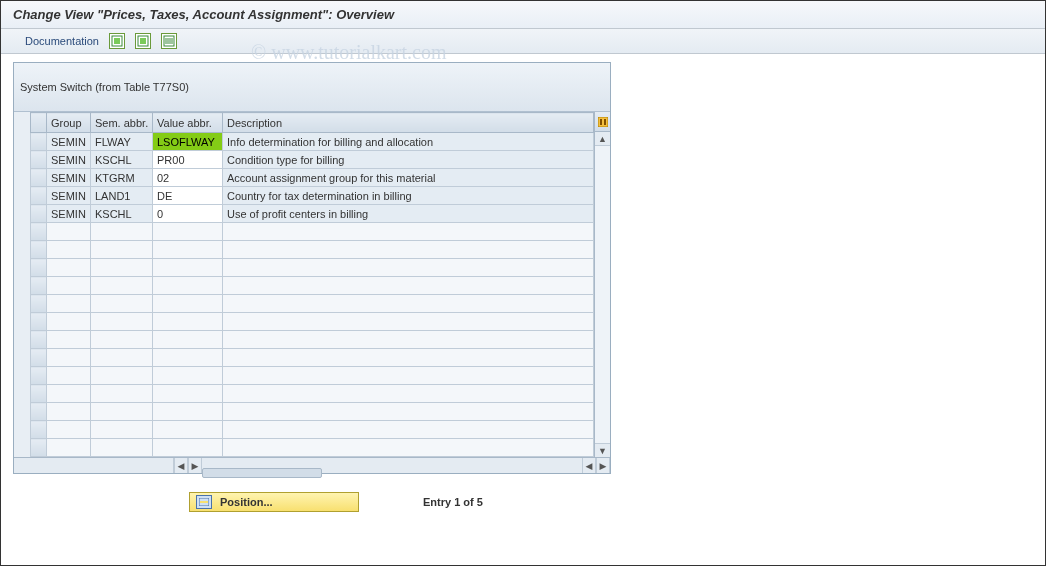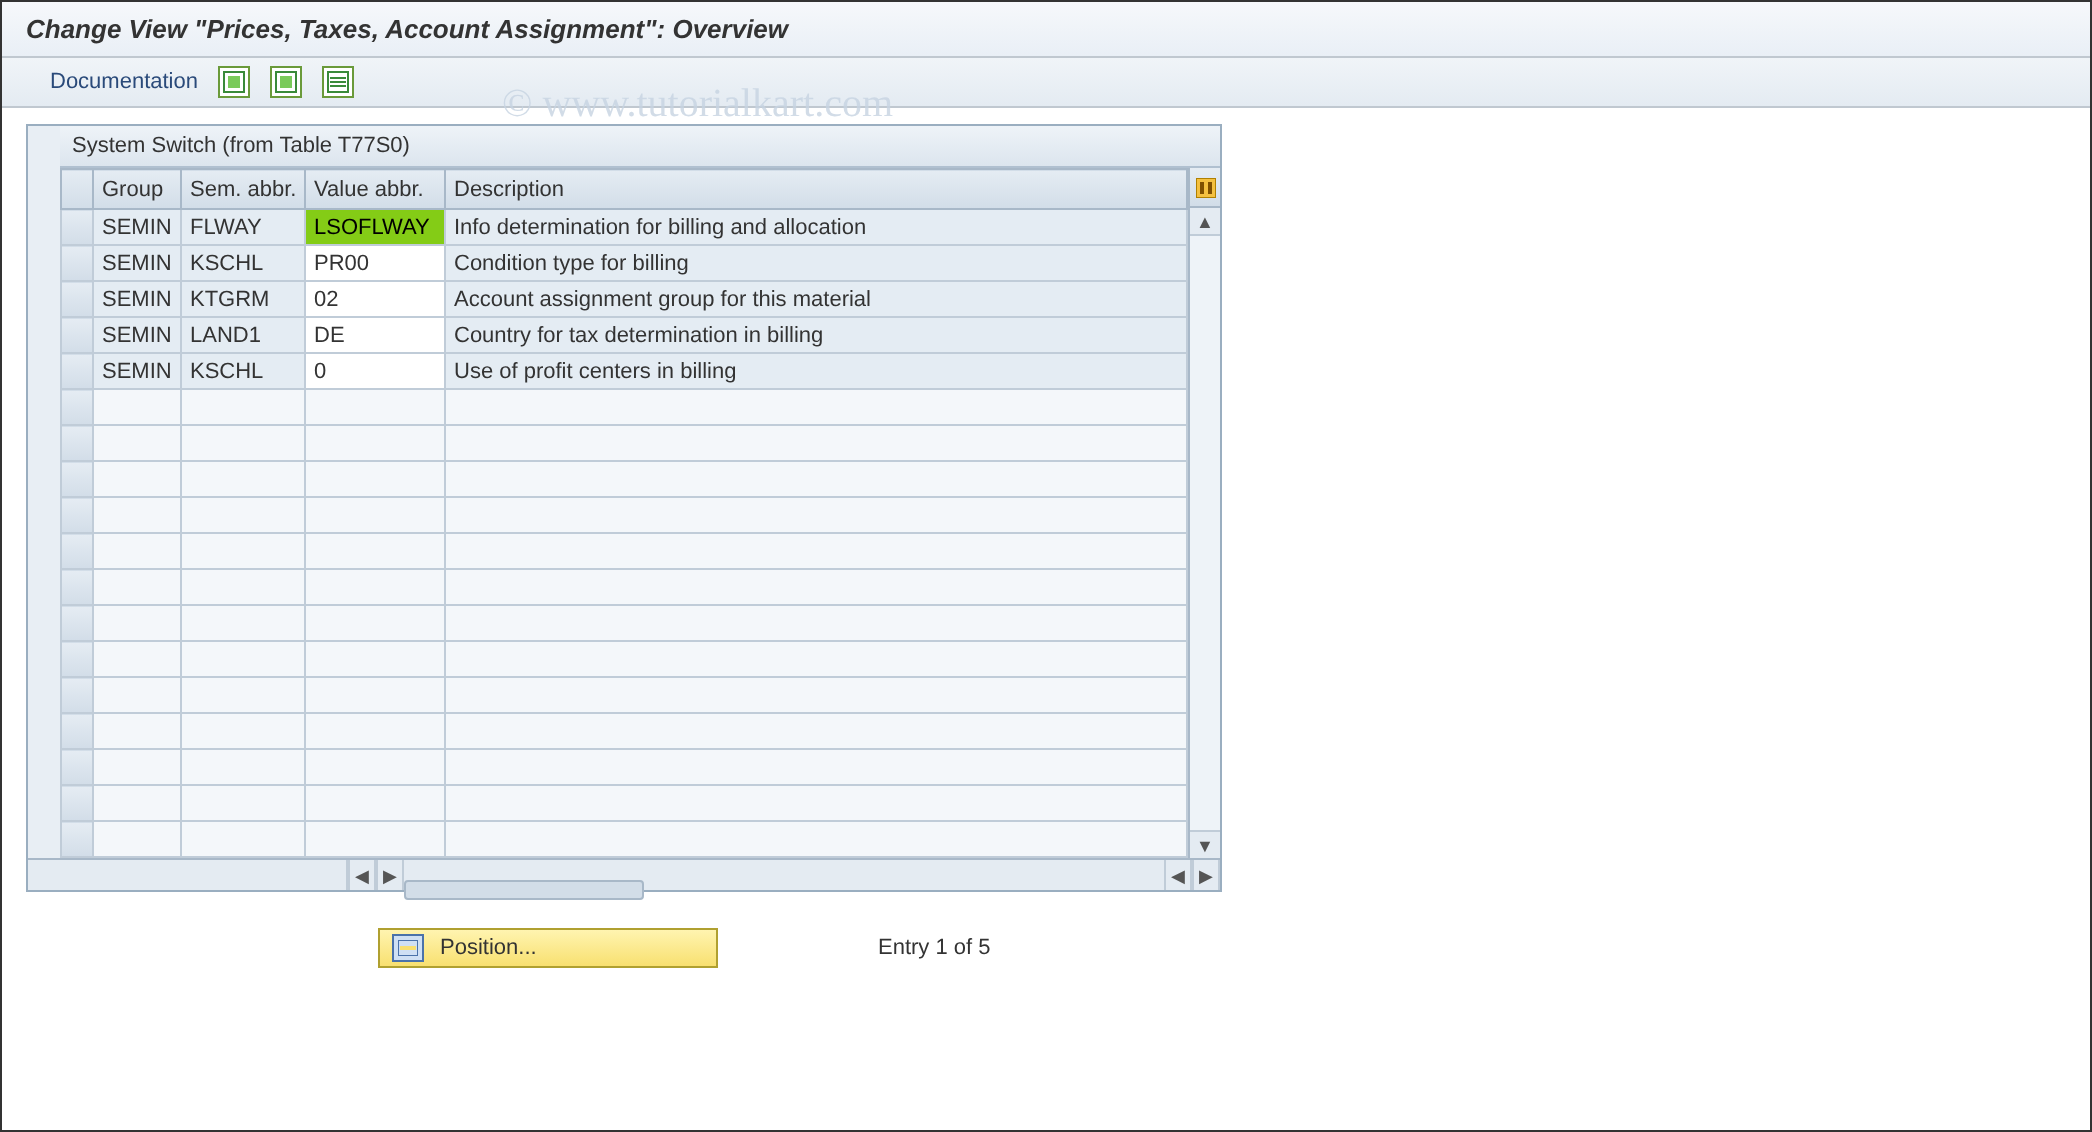--- a/index.html
+++ b/index.html
@@ -39,23 +39,22 @@
   .tbicon svg { width:12px; height:12px; }
 
   .content { padding: 8px 12px; }
   .panel {
     border: 1px solid #9aaec0;
     width: 598px;
     background: #e8eef4;
   }
   .panel-title {
     background: linear-gradient(#eef3f8, #dce5ee);
-    padding: 4px 6px; font-size: 11px; color: #333;
+    padding: 18px 6px; font-size: 11px; color: #333;
     border-bottom: 1px solid #b0c0d0;
-    margin-left: 16px;
   }
   .grid-wrap { display:flex;padding-left:16px; }
   .grid-area { flex:1; }
   table.grid { border-collapse:collapse; width:100%; table-layout:fixed;}
   table.grid th {
     background: linear-gradient(#e5ecf3, #d2dde8);
     border: 1px solid #a8b8c8;
     font-weight: normal; font-size: 11px; color:#333;
     padding: 3px 4px; text-align:left; height:20px;
     white-space: nowrap; overflow:hidden;
@@ -89,29 +88,29 @@
 
   .hscroll {
     height:16px; border-top:1px solid #a8b8c8; background:#e4ebf2;
     display:flex; align-items:center;
   }
   .hscroll .gap{ width:160px; height:100%; border-right:1px solid #c0ccd8;}
   .hscroll .btn{ width:14px; height:100%; display:flex; align-items:center; justify-content:center; font-size:9px; color:#555; border-left:1px solid #c0ccd8; border-right:1px solid #c0ccd8; cursor:pointer; background:#e4ebf2;}
   .hscroll .track{ flex:1; background:#eef3f8; position:relative;}
   .hscroll .thumb{ position:absolute; left:0; top:2px; height:10px; width:120px; background:#d2dde8; border:1px solid #a8b8c8; border-radius:2px;}
 
-  .footer { display:flex; align-items:center; gap:40px; padding: 18px 0 0 176px; }
+  .footer { display:flex; align-items:center; gap:40px; padding: 18px 0 0 176px; font-weight: bold; }
   .pos-btn {
     display:flex; align-items:center; gap:8px;
     background: linear-gradient(#fff4b0, #f8e070);
     border:1px solid #b0a030; padding:2px 6px;
     font-size:11px; color:#333; cursor:pointer; width:170px;
   }
   .pos-btn .icon { width:16px; height:14px; border:1px solid #4a72aa; background:#cfe0f4; display:flex; align-items:center; justify-content:center;}
-  .entry-text { font-size:11px; color:#333; margin-left: 40px;}
+  .entry-text { font-size:11px; color:#333; margin-left: 24px;}
 </style>
 </head>
 <body>
 
 <div class="titlebar">
   <h1>Change View "Prices, Taxes, Account Assignment": Overview</h1>
 </div>
 
 <div class="toolbar">
   <span class="doclink">Documentation</span>

